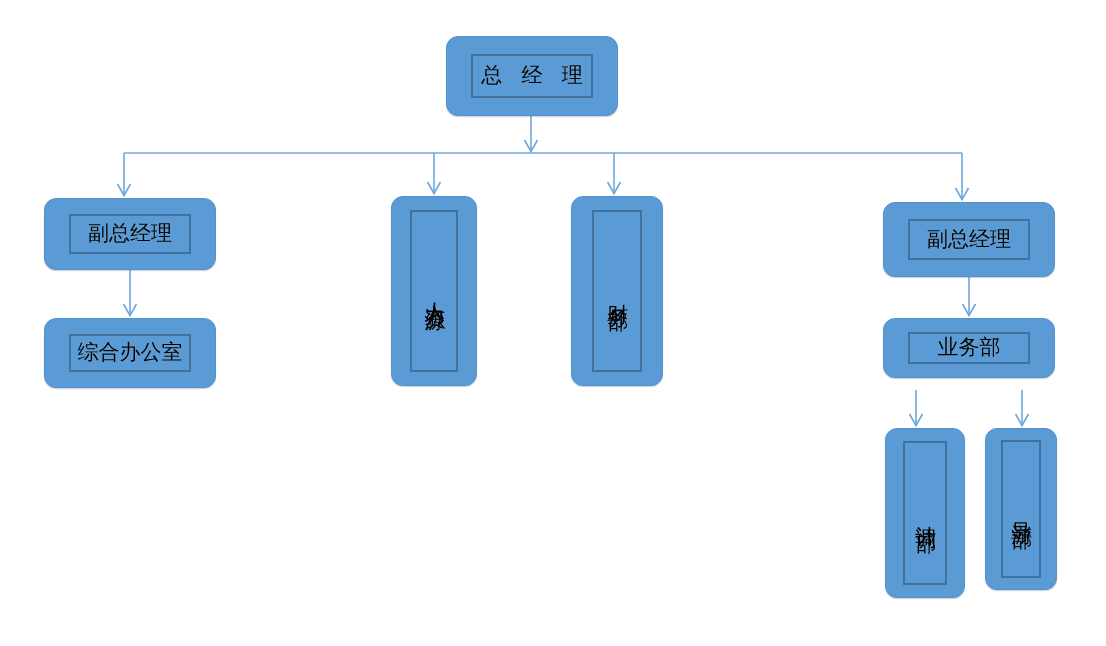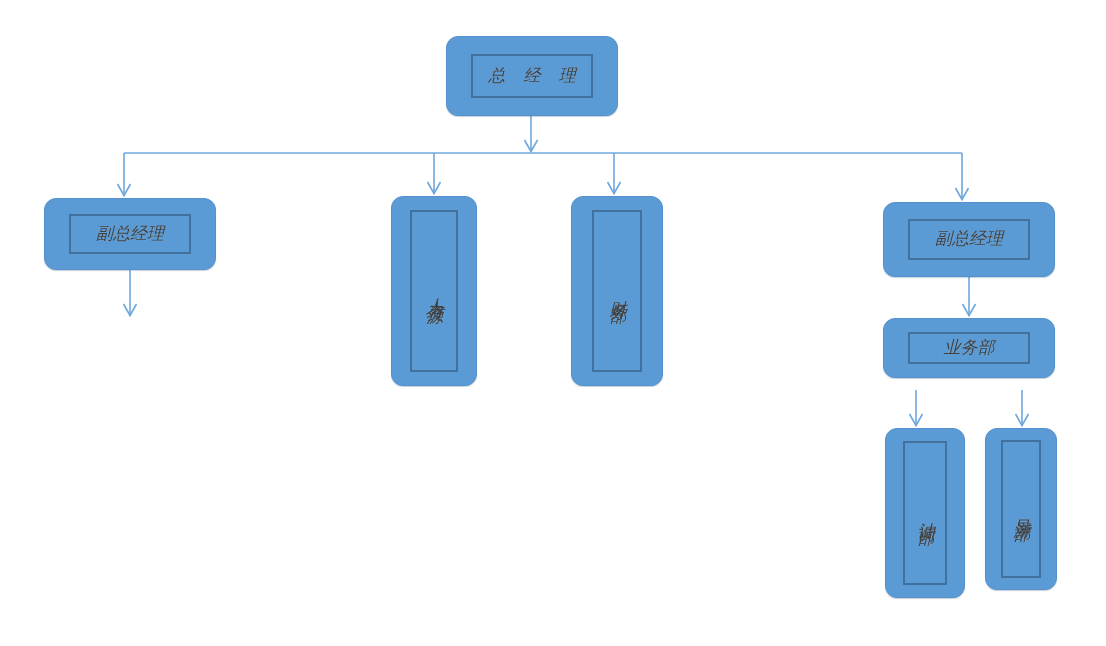--- a/index.html
+++ b/index.html
@@ -42,27 +42,26 @@
   .node-inner {
     position: absolute;
     box-sizing: border-box;
     border: 2px solid #41719C;
     display: flex;
     align-items: center;
     justify-content: center;
     overflow: hidden;
   }
   .node-label {
-    color: #404040;
-    font-size: 17px;
+    color: #000000;
+    font-size: 21px;
     line-height: 1.22;
     white-space: pre;
     text-align: center;
     text-shadow: 0 0 1px rgba(255,255,255,0.25);
-    font-style: italic;
   }
 
   
   .h-inner {
     left: 14%;
     right: 14%;
     top: 22%;
     bottom: 22%;
   }
   
@@ -139,20 +138,25 @@
       <span class="node-label">总 经 理</span>
     </div>
   </div>
 
   <div class="node" id="node-dgm-left">
     <div class="node-inner h-inner">
       <span class="node-label">副总经理</span>
     </div>
   </div>
 
+  <div class="node" id="node-office">
+    <div class="node-inner h-inner">
+      <span class="node-label">综合办公室</span>
+    </div>
+  </div>
 
   <div class="node" id="node-hr">
     <div class="node-inner v-inner">
       <span class="node-label v-label">人力资源</span>
     </div>
   </div>
 
   <div class="node" id="node-finance">
     <div class="node-inner v-inner">
       <span class="node-label v-label">财务部</span>

